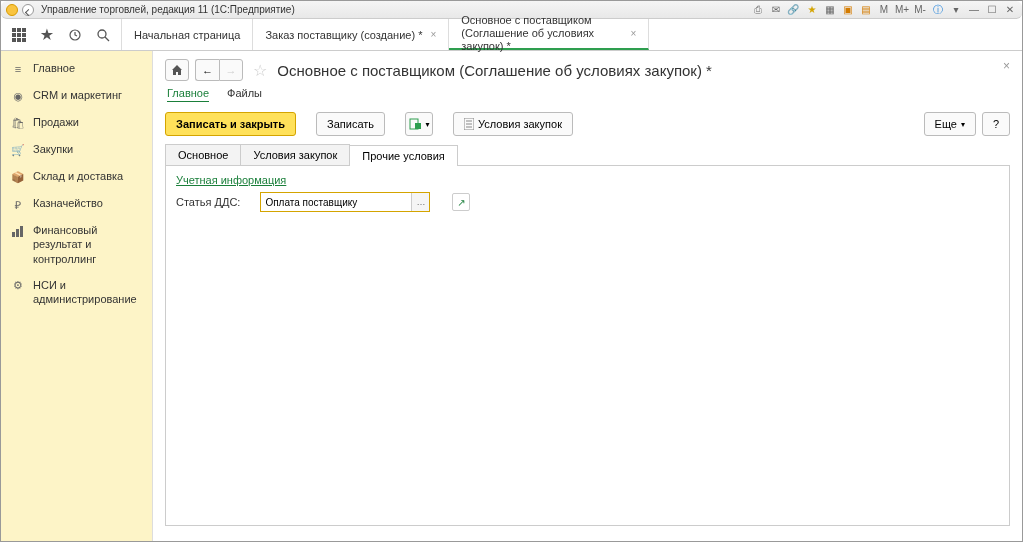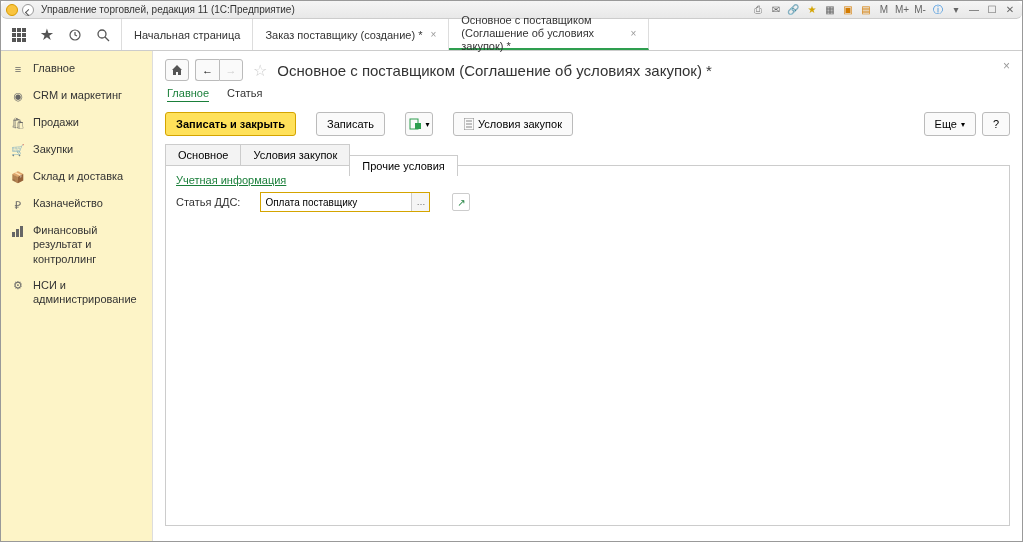--- a/index.html
+++ b/index.html
@@ -52,21 +52,21 @@
 .subnav-item.active { color:#1a7f3a; border-bottom:1px solid #1a7f3a; }
 
 .action-row { display:flex; align-items:center; gap:20px; padding: 4px 12px 8px 12px; }
 .btn { height:24px; padding:0 10px; border:1px solid #bbb; border-radius:3px; background:#fafafa; font-size:11px; cursor:pointer; display:inline-flex; align-items:center; gap:4px; }
 .btn-primary { background:#ffe15a; border-color:#d4a400; font-weight:bold; }
 .btn-icon-only { width:28px; padding:0; justify-content:center; }
 .action-right { margin-left:auto; display:flex; gap:6px;align-items:flex-end; }
 
 .inner-tabs { display:flex; margin: 0 12px; border-bottom:1px solid #ccc; }
 .itab { padding:4px 12px; font-size:11px; border:1px solid #ccc; border-bottom:none; background:#f3f3f3; cursor:pointer; margin-right:-1px; }
-.itab.active { background:#fff; position:relative; top:11px; }
+.itab.active { background:#fff; position:relative; top:1px; }
 
 .form-area { margin: 0 12px 12px 12px; border:1px solid #ccc; border-top:none; padding:8px 10px; height: 360px; }
 .section-title { color:#1a7f3a; font-size:11px; text-decoration:underline; margin-bottom:6px; }
 .field-row { display:flex; align-items:center; gap:20px; }
 .field-label { font-size:11px; color:#333; }
 .field-wrap { display:flex; align-items:center; border:1px solid #d4a400; height:20px; background:#fff; }
 .field-input { border:none; outline:none; font-size:10px; padding:0 4px; width:150px; height:18px; }
 .field-btn { width:18px; height:18px; border-left:1px solid #ccc; display:inline-flex; align-items:center; justify-content:center; font-size:9px; color:#666; cursor:pointer; background:#f5f5f5; }
 .field-ext { width:18px; height:18px; border:1px solid #ccc; margin-left:2px; display:inline-flex; align-items:center; justify-content:center; font-size:10px; color:#1a7f3a; cursor:pointer; border-radius:2px; }
 
@@ -204,21 +204,21 @@
           <span class="hdr-btn">←</span>
           <span class="hdr-btn" style="color:#ccc">→</span>
         </span>
         <span class="star">☆</span>
         <span class="page-title">Основное с поставщиком (Соглашение об условиях закупок) *</span>
         <span class="close-x">×</span>
       </div>
 
       <div class="subnav">
         <span class="subnav-item active">Главное</span>
-        <span class="subnav-item">Статья</span>
+        <span class="subnav-item">Файлы</span>
       </div>
 
       <div class="action-row">
         <button class="btn btn-primary">Записать и закрыть</button>
         <button class="btn">Записать</button>
         <button class="btn btn-icon-only">
           <svg width="12" height="12">
               <rect x="1" y="1" width="8" height="10" fill="none" stroke="#2e9e4f" stroke-width="1"></rect>
               <rect x="6" y="5" width="6" height="6" fill="#2e9e4f"></rect>
             </svg>

